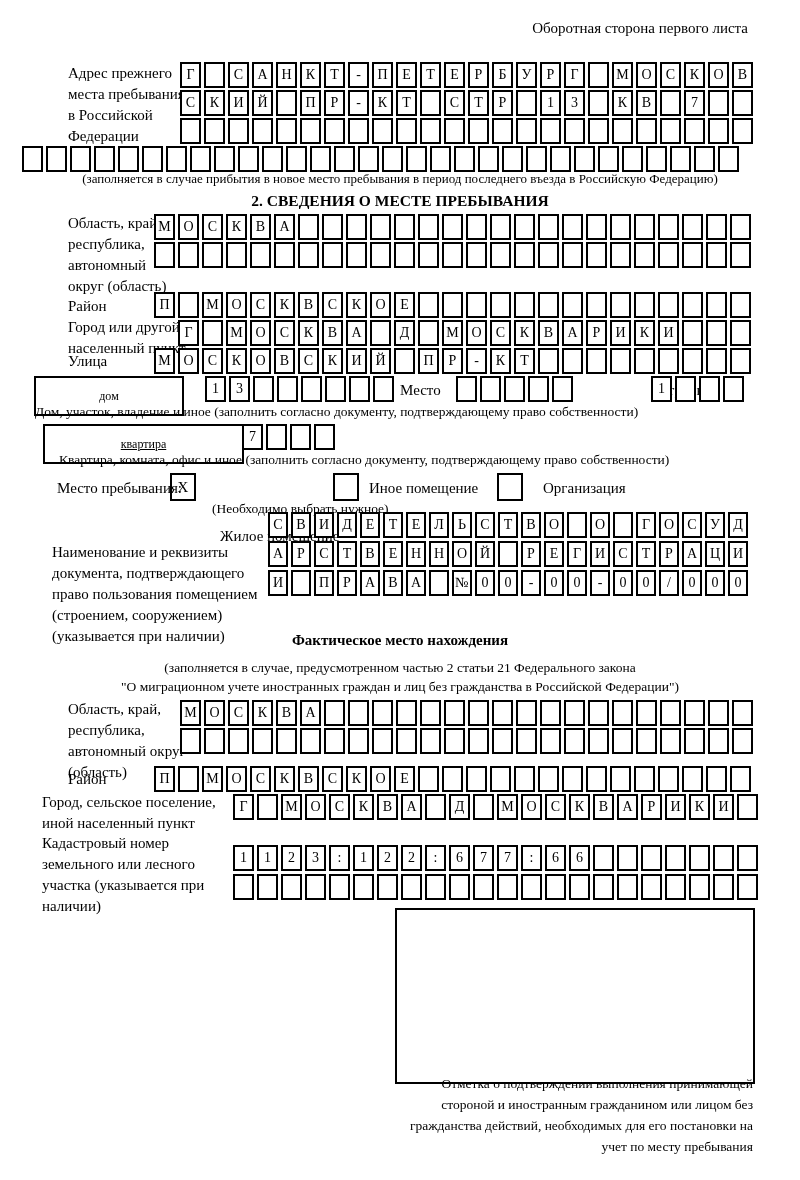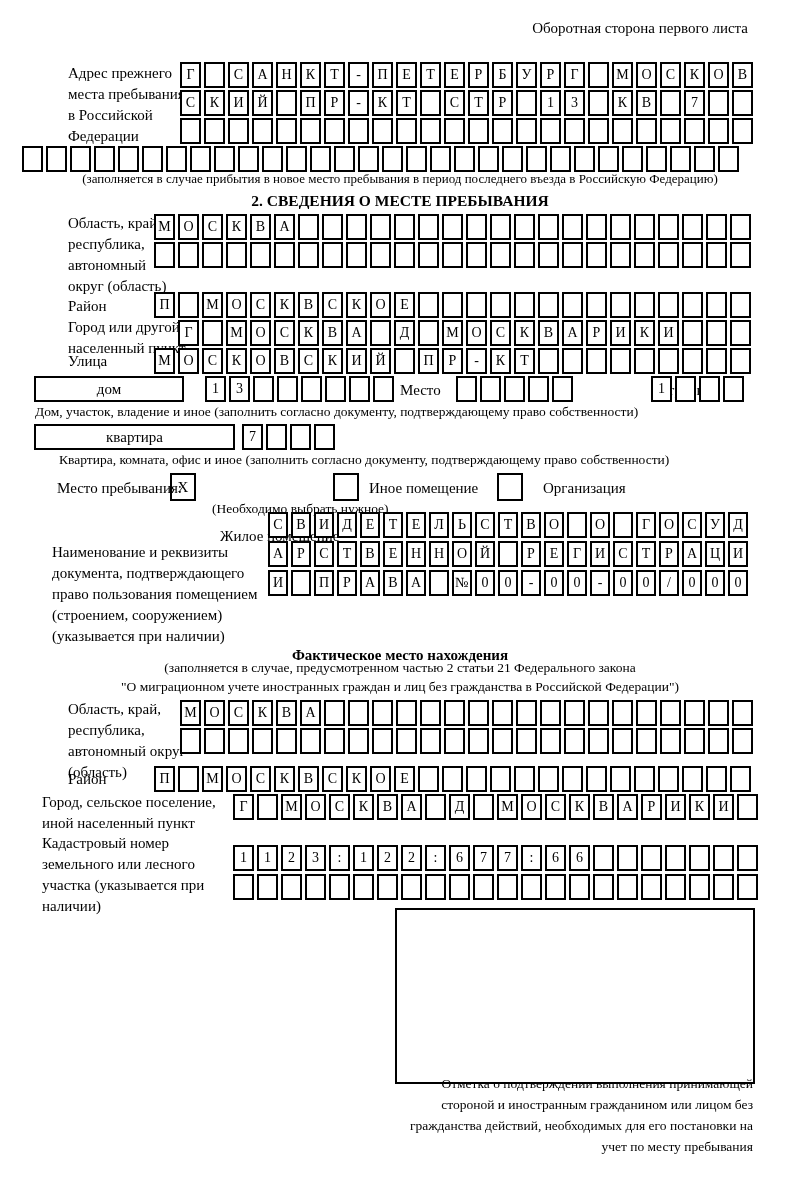--- a/index.html
+++ b/index.html
@@ -15,22 +15,22 @@
   .note { position:absolute; font-size:13px; }
   .center { left:0; width:800px; text-align:center; }
   .cells { position:absolute; display:flex; gap:3px; }
   .cell {
     flex:0 0 21px; width:21px; height:26px; border:2px solid #000;
     display:flex; align-items:center; justify-content:center;
     font-size:14px; font-family:inherit; background:#fff;
   }
   .narrow .cell { flex-basis:20px; width:20px; }
   .widebox {
-    position:absolute; height:26px; border:2px solid #000;
-    display:flex; align-items:center; justify-content:center; font-size:15px;
+    position:absolute; height:40px; border:2px solid #000;
+    display:flex; align-items:center; justify-content:center; font-size:12px;
   }
   .checkbox {
     position:absolute; width:26px; height:28px; border:2px solid #000;
     display:flex; align-items:center; justify-content:center; font-size:15px;
   }
   .bold { font-weight:bold; }
 
   #hdr-note { top:20px; left:400px; width:348px; text-align:right; font-size:15px; }
 
   #pa-lbl { left:68px; top:63px; width:124px; }
@@ -56,39 +56,39 @@
   #s2-street-r { left:154px; top:348px; }
 
   #house-box { left:34px; top:376px; width:150px; }
   #house-r { left:205px; top:376px; }
   #korpus-lbl { left:400px; top:380px; }
   #korpus-r { left:456px; top:376px; }
   #stroenie-lbl { left:610px; top:380px;margin-left:48px; }
   #stroenie-r { left:651px; top:376px; }
   #note-house { left:35px; top:404px; font-size:13.5px; }
 
-  #apt-box { left:34px; top:424px; width:201px; }
+  #apt-box { left:43px; top:424px; width:201px;text-decoration:underline; }
   #apt-r { left:242px; top:424px; }
   #note-apt { left:35px; top:452px; font-size:13.5px;margin-left:24px; }
 
   #stay-lbl { left:57px; top:478px; }
   #stay-cb1 { left:170px; top:473px; }
   #stay-opt1 { left:220px; top:478px;margin-top:48px; }
   #stay-cb2 { left:333px; top:473px; }
   #stay-opt2 { left:369px; top:478px; }
   #stay-cb3 { left:497px; top:473px; }
   #stay-opt3 { left:543px; top:478px; }
   #stay-note { left:212px; top:501px; font-size:13.5px; }
 
   #doc-lbl { left:52px; top:514px; width:220px;margin-top:28px; }
   #doc-r1 { left:268px; top:512px; }
   #doc-r2 { left:268px; top:541px; }
   #doc-r3 { left:268px; top:570px; }
 
-  #s3-title { top:632px; font-size:15px;margin-top:15px; }
+  #s3-title { top:632px; font-size:15px; }
   #s3-sub1 { top:660px; font-size:13.5px; }
   #s3-sub2 { top:679px; font-size:13.5px; }
 
   #s3-region-lbl { left:68px; top:699px; width:138px; }
   #s3-region-r1 { left:180px; top:700px; }
   #s3-region-r2 { left:180px; top:728px; }
 
   #s3-district-lbl { left:68px; top:769px; }
   #s3-district-r { left:154px; top:766px; }
 

